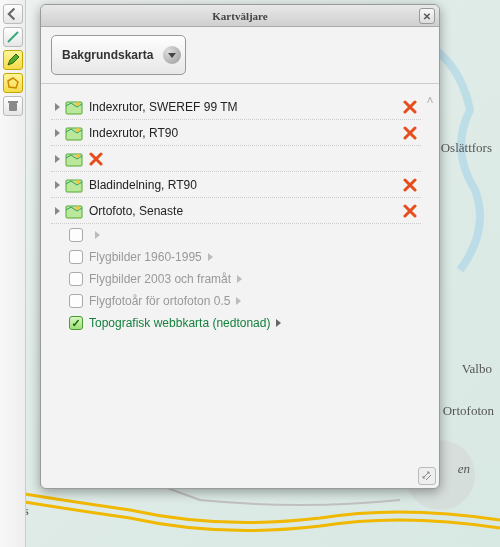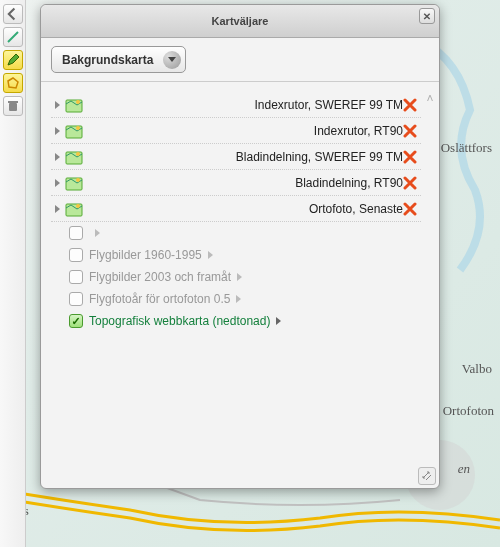--- a/index.html
+++ b/index.html
@@ -46,44 +46,45 @@
     position:absolute;
     left:40px; top:4px;
     width:400px; height:485px;
     background:#f3f3f3;
     border:1px solid #9a9a9a;
     border-radius:6px;
     box-shadow:0 3px 12px rgba(0,0,0,0.35);
     display:flex; flex-direction:column;
   }
   .titlebar {
-    height:33px;
+    height:22px;
     background:linear-gradient(#e8e8e8,#cfcfcf);
     border-bottom:1px solid #aaa;
     border-radius:6px 6px 0 0;
     display:flex; align-items:center; justify-content:center;
     position:relative;
+    font-family:Liberation Serif, serif;
   }
   .titlebar-title { font-weight:bold; font-size:11px; color:#444; }
   .close-btn {
     position:absolute; right:4px; top:3px;
     width:16px; height:16px;
     border:1px solid #999; border-radius:3px;
     background:linear-gradient(#f8f8f8,#ddd);
     display:flex; align-items:center; justify-content:center;
     cursor:pointer; font-size:10px; color:#555; font-weight:bold;
   }
 
   .dropdown-row {
     padding:8px 10px;
     border-bottom:1px solid #ccc;
   }
   .dropdown {
     display:inline-flex; align-items:center;
-    height:27px;
+    height:40px;
     background:linear-gradient(#fefefe,#e7e7e7);
     border:1px solid #999; border-radius:5px;
     padding:0 4px 0 10px;
     cursor:pointer;
   }
   .dropdown-label { font-weight:bold; font-size:12px; color:#333; margin-right:10px; }
   .dropdown-arrow {
     width:18px; height:18px; border-radius:50%;
     background:radial-gradient(circle at 30% 30%, #ddd, #999);
     display:flex; align-items:center; justify-content:center;
@@ -98,21 +99,20 @@
   .layer-list {
     flex:1; overflow:hidden;
     padding:10px 18px 10px 10px;
     position:relative;
   }
   .layer-item {
     display:flex; align-items:center;
     height:26px;
     border-bottom:1px dotted #ccc;
     padding:0 4px;
-    text-align:right;
   }
   .expand-tri {
     width:0; height:0;
     border-top:4px solid transparent;
     border-bottom:4px solid transparent;
     border-left:5px solid #888;
     margin-right:5px;
     flex-shrink:0;
   }
   .layer-icon {
@@ -262,21 +262,20 @@
         </svg>
     </div>
 
     <div class="layer-item">
       <span class="expand-tri"></span>
       <svg class="layer-icon" viewBox="0 0 18 16">
           <rect x="1" y="3" width="16" height="12" rx="1" fill="#b9e89a" stroke="#5a3"></rect>
           <path d="M1 7 L6 4 L12 8 L17 5" stroke="#396" fill="none"></path>
           <circle cx="13" cy="5" r="2" fill="#f5c542"></circle>
         </svg>
-      <span class="layer-label">Bladindelning, SWEREF 99 TM</span>
       <svg class="remove-btn" viewBox="0 0 14 14">
           <path d="M2 2 L12 12 M12 2 L2 12" stroke="#e74c1c" stroke-width="3" stroke-linecap="round"></path>
         </svg>
     </div>
 
     <div class="layer-item">
       <span class="expand-tri"></span>
       <svg class="layer-icon" viewBox="0 0 18 16">
           <rect x="1" y="3" width="16" height="12" rx="1" fill="#b9e89a" stroke="#5a3"></rect>
           <path d="M1 7 L6 4 L12 8 L17 5" stroke="#396" fill="none"></path>

